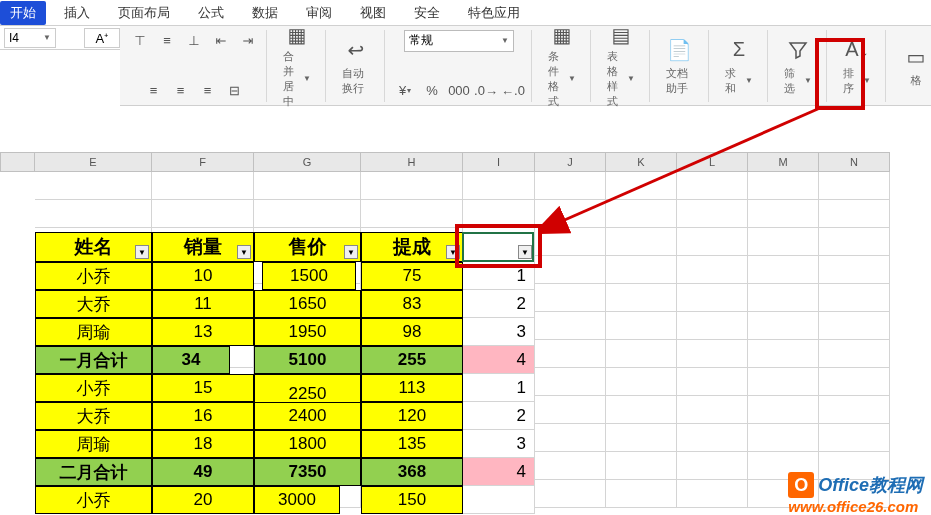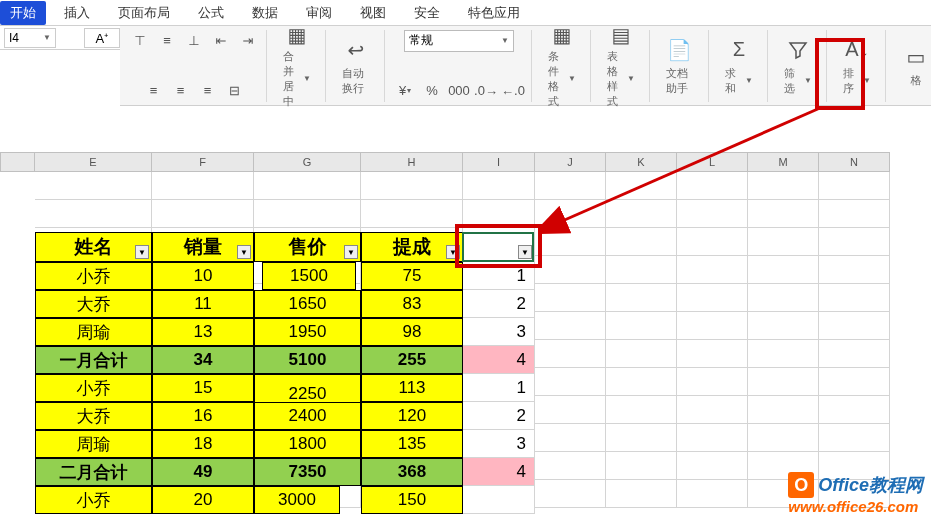--- a/index.html
+++ b/index.html
@@ -336,21 +336,21 @@
       <div class="cell yellow-c" style="left:152px;top:118px;width:102px;height:28px;">11</div>
       <div class="cell yellow-c" style="left:254px;top:118px;width:107px;height:28px;">1650</div>
       <div class="cell yellow-c" style="left:361px;top:118px;width:102px;height:28px;">83</div>
       <div class="cell " style="left:463px;top:118px;width:72px;height:28px;justify-content:flex-end;padding-right:8px;">2</div>
       <div class="cell yellow-c" style="left:35px;top:146px;width:117px;height:28px;">周瑜</div>
       <div class="cell yellow-c" style="left:152px;top:146px;width:102px;height:28px;">13</div>
       <div class="cell yellow-c" style="left:254px;top:146px;width:107px;height:28px;">1950</div>
       <div class="cell yellow-c" style="left:361px;top:146px;width:102px;height:28px;">98</div>
       <div class="cell " style="left:463px;top:146px;width:72px;height:28px;justify-content:flex-end;padding-right:8px;">3</div>
       <div class="cell green-c" style="left:35px;top:174px;width:117px;height:28px;">一月合计</div>
-      <div class="cell green-c" style="left:152px;top:174px;width:102px;height:28px;">34</div>
+      <div class="cell green-c" style="left:152px;top:174px;width:78px;height:28px;">34</div>
       <div class="cell green-c" style="left:254px;top:174px;width:107px;height:28px;">5100</div>
       <div class="cell green-c" style="left:361px;top:174px;width:102px;height:28px;">255</div>
       <div class="cell pink-c" style="left:463px;top:174px;width:72px;height:28px;justify-content:flex-end;padding-right:8px;">4</div>
       <div class="cell yellow-c" style="left:35px;top:202px;width:117px;height:28px;">小乔</div>
       <div class="cell yellow-c" style="left:152px;top:202px;width:102px;height:28px;">15</div>
       <div class="cell yellow-c" style="left:254px;top:202px;width:107px;height:40px;">2250</div>
       <div class="cell yellow-c" style="left:361px;top:202px;width:102px;height:28px;">113</div>
       <div class="cell " style="left:463px;top:202px;width:72px;height:28px;justify-content:flex-end;padding-right:8px;">1</div>
       <div class="cell yellow-c" style="left:35px;top:230px;width:117px;height:28px;">大乔</div>
       <div class="cell yellow-c" style="left:152px;top:230px;width:102px;height:28px;">16</div>

